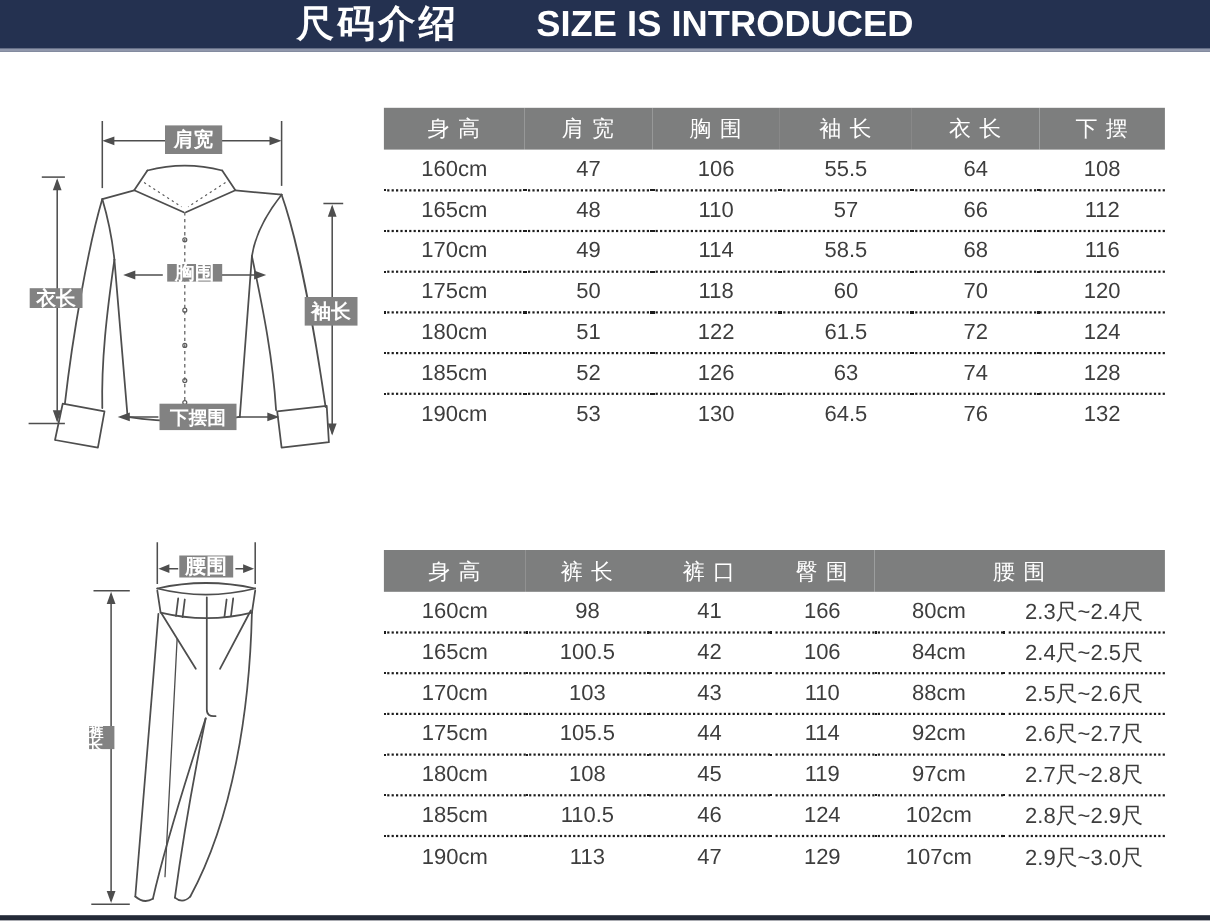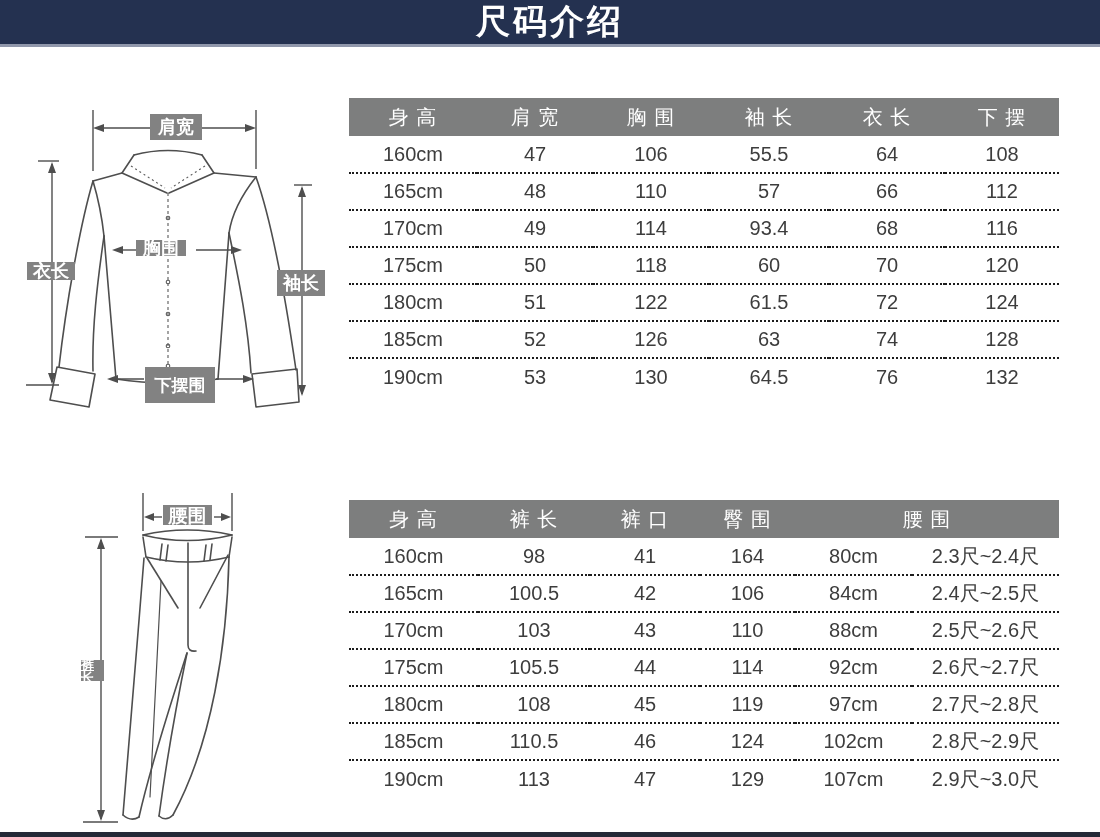--- a/index.html
+++ b/index.html
@@ -35,37 +35,38 @@
   
   .diagram { position:absolute; }
   #shirt-svg { left:0;  top:60px;  width:340px; height:360px; }
   #pants-svg { left:60px; top:485px; width:260px; height:350px; }
   .dim-label {
     position:absolute; background:#828282; color:#ffffff; font-weight:bold;
     display:flex; align-items:center; justify-content:center;
     font-size:18px; line-height:1;
   }
   #lbl-shoulder { left:150px; top:114px; width:52px; height:26px; }
-  #lbl-chest    { left:136px; top:240px; width:50px; height:16px; }
+  #lbl-chest    { left:152px; top:240px; width:50px; height:16px; }
   #lbl-length   { left:27px;  top:262px; width:48px; height:18px; }
   #lbl-sleeve   { left:277px; top:270px; width:48px; height:26px; }
-  #lbl-hem      { left:145px; top:367px; width:70px; height:36px; font-size:17px; }
+  #lbl-hem      { left:145px; top:367px; width:70px; height:24px; font-size:17px; }
   #lbl-waist    { left:163px; top:505px; width:49px; height:20px; font-size:19px; }
   #lbl-pantlen  { left:81px;  top:660px; width:23px; height:21px; font-size:13px;text-decoration:underline; }
   
   .bottom-bar { position:absolute; left:0; top:832px; width:1100px; height:5px; background:#242a38; }
   svg path, svg line, svg ellipse, svg circle { vector-effect:non-scaling-stroke; }
 </style>
 </head>
 <body>
 
 <div class="page">
 
   <header class="banner">
     <span class="banner-cn">尺码介绍</span>
+    <span class="banner-en">SIZE IS INTRODUCED</span>
   </header>
 
   <svg id="shirt-svg" class="diagram" viewBox="0 0 340 360">
     <g stroke="#4e4e4e" stroke-width="1.4" fill="none">
       <path d="M93 50 V111"></path>
         <path d="M256 50 V109"></path>
       <path d="M98 68 H251"></path>
       <path d="M38 101 H59"></path>
         <path d="M52 104 V322"></path>
         <path d="M26 325 H59"></path>
@@ -195,21 +196,21 @@
           <td>48</td>
           <td>110</td>
           <td>57</td>
           <td>66</td>
           <td>112</td>
         </tr>
         <tr>
           <td>170cm</td>
           <td>49</td>
           <td>114</td>
-          <td>93.4</td>
+          <td>58.5</td>
           <td>68</td>
           <td>116</td>
         </tr>
         <tr>
           <td>175cm</td>
           <td>50</td>
           <td>118</td>
           <td>60</td>
           <td>70</td>
           <td>120</td>
@@ -257,21 +258,21 @@
           <th colspan="1">裤 口</th>
           <th colspan="1">臀 围</th>
           <th colspan="2">腰 围</th>
         </tr>
       </thead>
     <tbody>
         <tr>
           <td>160cm</td>
           <td>98</td>
           <td>41</td>
-          <td>164</td>
+          <td>166</td>
           <td>80cm</td>
           <td>2.3尺~2.4尺</td>
         </tr>
         <tr>
           <td>165cm</td>
           <td>100.5</td>
           <td>42</td>
           <td>106</td>
           <td>84cm</td>
           <td>2.4尺~2.5尺</td>

